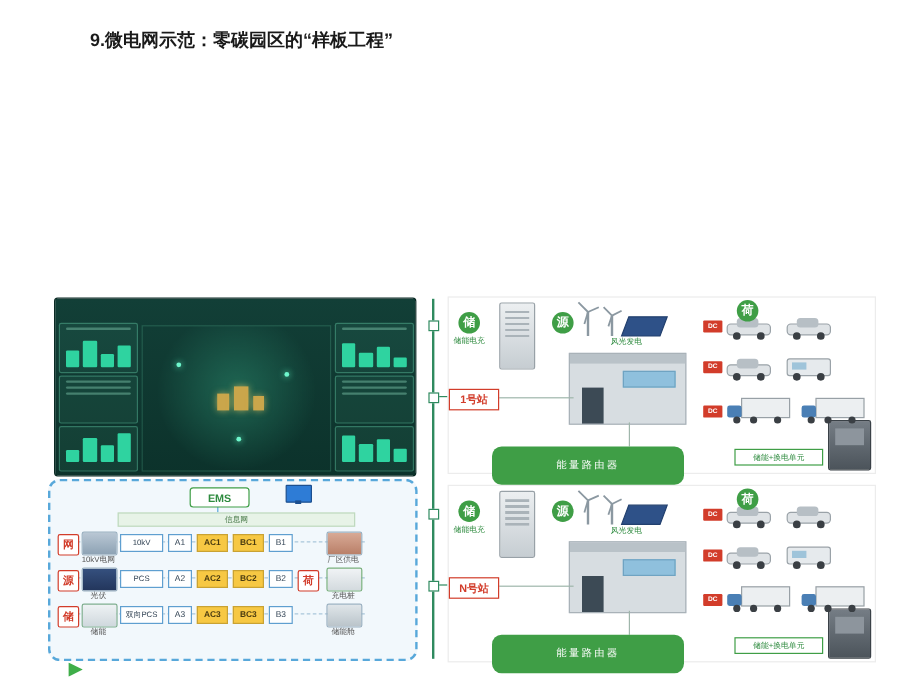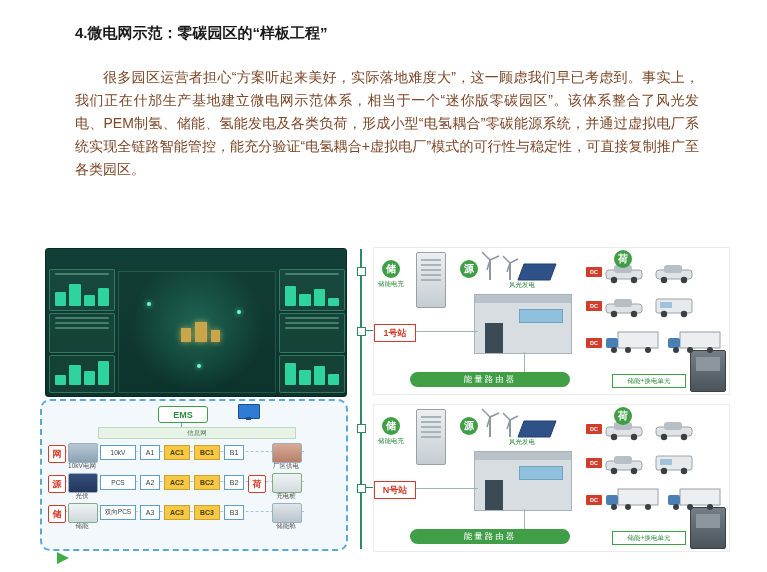--- a/index.html
+++ b/index.html
@@ -66,42 +66,41 @@
   .cabinet{position:absolute;left:42px;top:4px;width:28px;height:54px;border:1px solid #98a1a7;border-radius:2px;
     background:linear-gradient(180deg,#eceff1,#c6cdd2);}
   .cabinet::after{content:"";position:absolute;left:4px;right:4px;top:6px;height:22px;
     background:repeating-linear-gradient(180deg,#aab3b9 0 2px,rgba(0,0,0,0) 2px 5px);}
   .building{position:absolute;left:100px;top:46px;width:96px;height:58px;background:#d7dde1;border:1px solid #a9b2b8;}
   .b-roof{position:absolute;left:0;top:0;right:0;height:8px;background:#b9c2c8;}
   .b-door{position:absolute;left:10px;bottom:0;width:18px;height:30px;background:#3c4a55;}
   .b-win{position:absolute;right:8px;top:14px;width:42px;height:12px;background:#8fc0dd;border:1px solid #6fa3c2;}
   .dcbox{position:absolute;width:16px;height:10px;background:#d23c2a;color:#fff;font-size:5.5px;font-weight:bold;
     display:flex;align-items:center;justify-content:center;border-radius:1px;z-index:3;}
-  .router{position:absolute;left:36px;top:124px;width:160px;height:15px;background:#3f9e46;border-radius:8px;
+  .router{position:absolute;left:36px;top:124px;width:160px;height:32px;background:#3f9e46;border-radius:8px;
     color:#fff;font-size:8.5px;display:flex;align-items:center;justify-content:center;letter-spacing:2px;z-index:3;}
   .sname{position:absolute;left:0;top:76px;width:40px;height:16px;background:#fff;border:1.5px solid #d23c2a;
     color:#d23c2a;font-size:9px;font-weight:bold;display:flex;align-items:center;justify-content:center;z-index:3;}
   .swaplabel{position:absolute;left:238px;top:126px;width:72px;height:12px;background:#fff;border:1px solid #3f9e46;
     color:#2e8b3f;font-size:6.5px;display:flex;align-items:center;justify-content:center;z-index:3;}
   .swapcab{position:absolute;left:316px;top:102px;width:34px;height:40px;border:1px solid #3a4147;border-radius:2px;
     background:linear-gradient(180deg,#757d85,#4c545b);}
   .swapcab::after{content:"";position:absolute;left:5px;top:6px;right:5px;height:14px;background:#8d959d;}
   .wire{position:absolute;border-top:1.5px solid #9fb6ab;height:0;z-index:1;}
   .vwire{position:absolute;border-left:1.5px solid #9fb6ab;width:0;z-index:1;}
   .veh{position:absolute;left:230px;top:14px;z-index:2;}
   .wind{position:absolute;left:102px;top:2px;z-index:2;}
   .marker{position:absolute;left:57px;top:552px;width:12px;height:12px;}
 </style>
 </head>
 <body>
 
 <div class="page">
 
-  <h1 class="title">4.微电网示范：零碳园区的“样板工程”</h1>
-  <p class="body-text">很多园区运营者担心“方案听起来美好，实际落地难度大”，这一顾虑我们早已考虑到。事实上，我们正在什邡生产基地建立微电网示范体系，相当于一个“迷你版零碳园区”。该体系整合了风光发电、PEM制氢、储能、氢能发电及各类负荷，形成小型“电氢耦合”零碳能源系统，并通过虚拟电厂系统实现全链路智能管控，能充分验证“电氢耦合+虚拟电厂”模式的可行性与稳定性，可直接复制推广至各类园区。</p>
+  <h1 class="title">9.微电网示范：零碳园区的“样板工程”</h1>
 
   <div class="figure">
 
     <div class="dash">
       <div class="panel" style="left:3px;top:20px;width:64px;height:40px;">
         <div class="tline"></div>
           <div class="bars">
             <span style="height:60%"></span>
             <span style="height:90%"></span>
             <span style="height:45%"></span>

